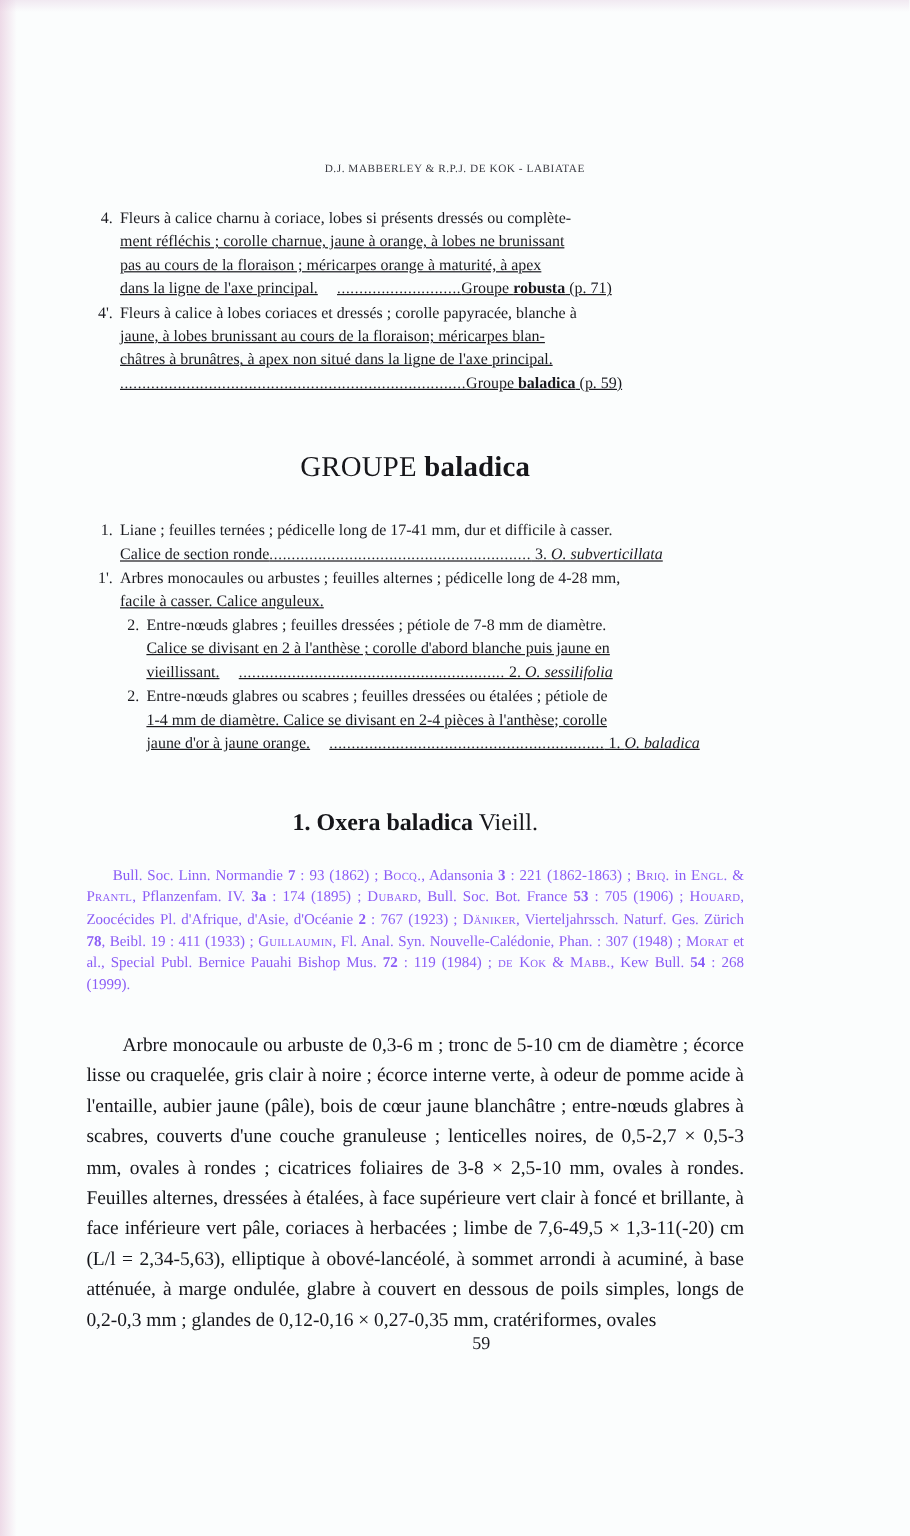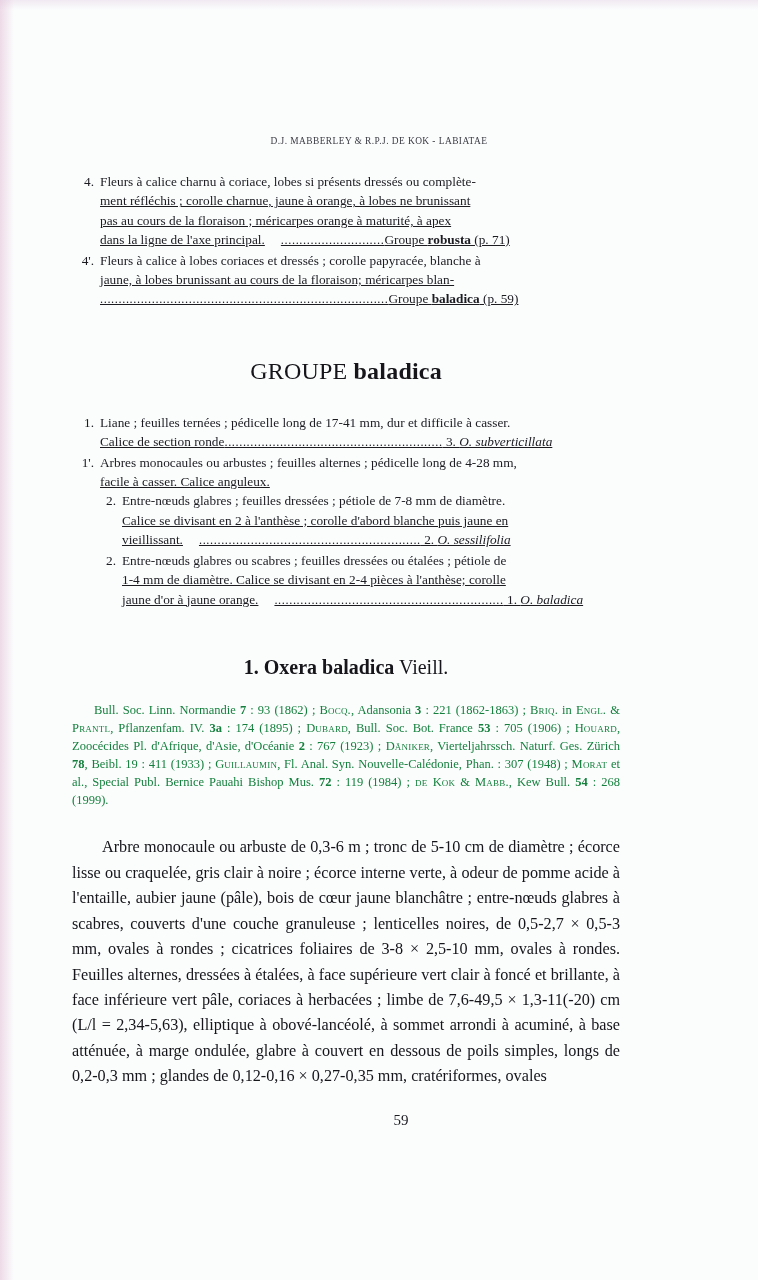--- a/index.html
+++ b/index.html
@@ -118,35 +118,35 @@
   .species-heading .num { font-weight: bold; }
   .species-heading .name { font-weight: bold; }
   .species-heading .auth { font-weight: normal; }
 
   
   .citations {
     font-size: 12.5px;
     line-height: 18.1px;
     text-align: justify;
     text-indent: 22px;
-    color: #15803d;
-    margin-bottom: 26px;
+    color: #8b5cf6;
   }
   .sc {
     font-variant: small-caps;
     letter-spacing: 0.2px;
   }
 
   
   .description {
     font-size: 16.2px;
     line-height: 25.4px;
     text-align: justify;
     text-indent: 30px;
     color: #15151a;
+    margin-top: 30px;
   }
 
   
   .folio {
     position: absolute;
     left: 0;
     top: 1112px;
     width: 758px;
     text-align: center;
     font-size: 15px;
@@ -177,20 +177,21 @@
           <span class="cont hang">pas au cours de la floraison ; méricarpes orange à maturité, à apex</span>
           <span class="cont hang"><span>dans la ligne de l'axe principal.</span><span class="sp-gap"></span><span class="leader">............................</span><span>Groupe </span><b>robusta</b><span> (p. 71)</span></span>
         </span>
       </div>
 
       <div class="key-item lead-1">
         <span class="key-num w1">4'.</span>
         <span class="key-body">
           <span class="cont">Fleurs à calice à lobes coriaces et dressés ; corolle papyracée, blanche à</span>
           <span class="cont hang">jaune, à lobes brunissant au cours de la floraison; méricarpes blan-</span>
+          <span class="cont hang">châtres à brunâtres, à apex non situé dans la ligne de l'axe principal.</span>
           <span class="cont hang"><span class="leader">..............................................................................</span><span>Groupe </span><b>baladica</b><span> (p. 59)</span></span>
         </span>
       </div>
 
     </div>
 
     <div class="group-heading"><span class="gw">GROUPE </span><span class="gn">baladica</span></div>
 
     <div class="key-block">
 

